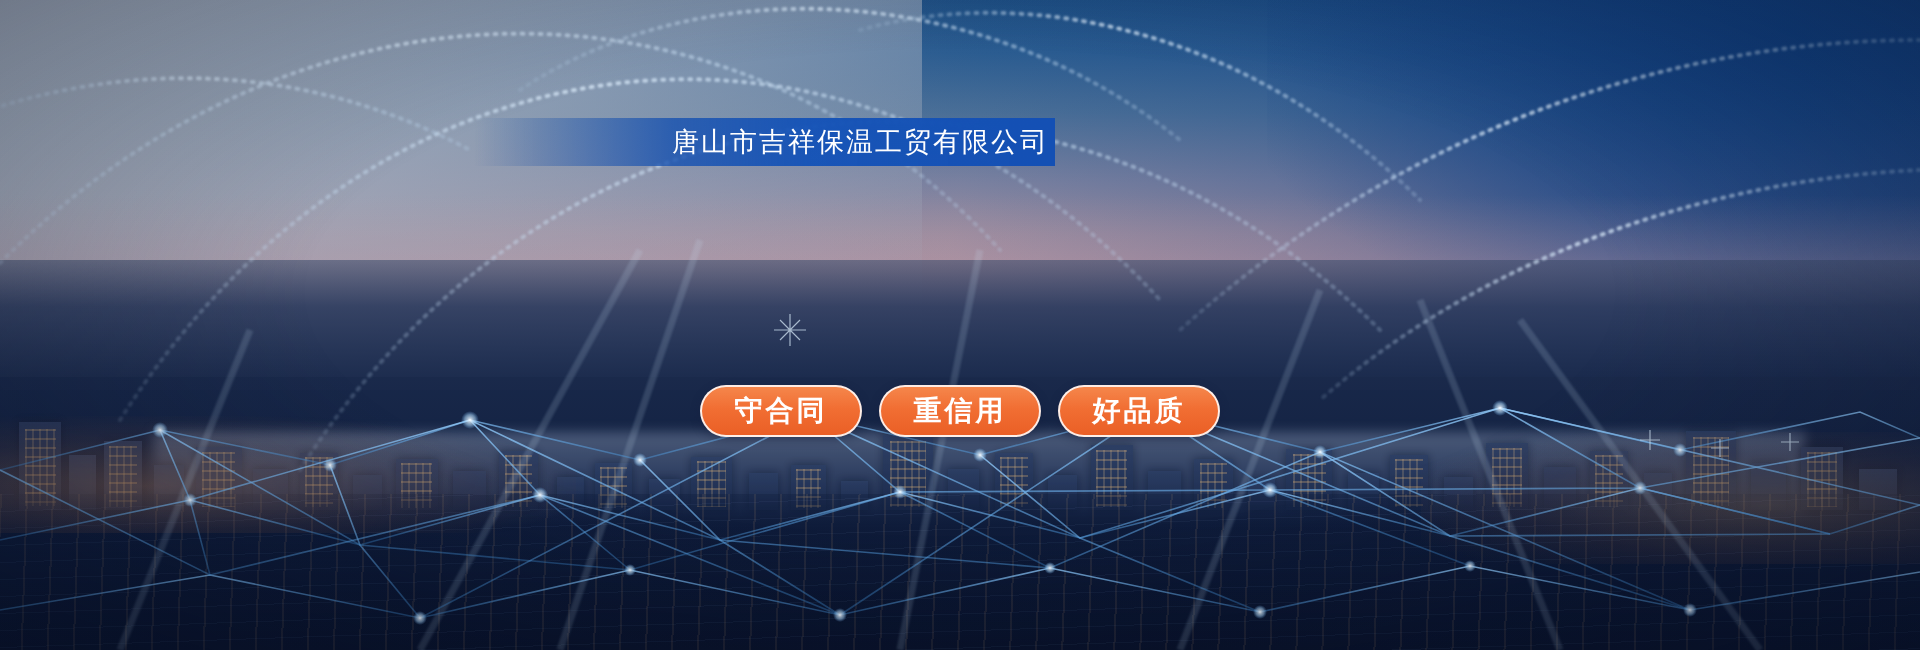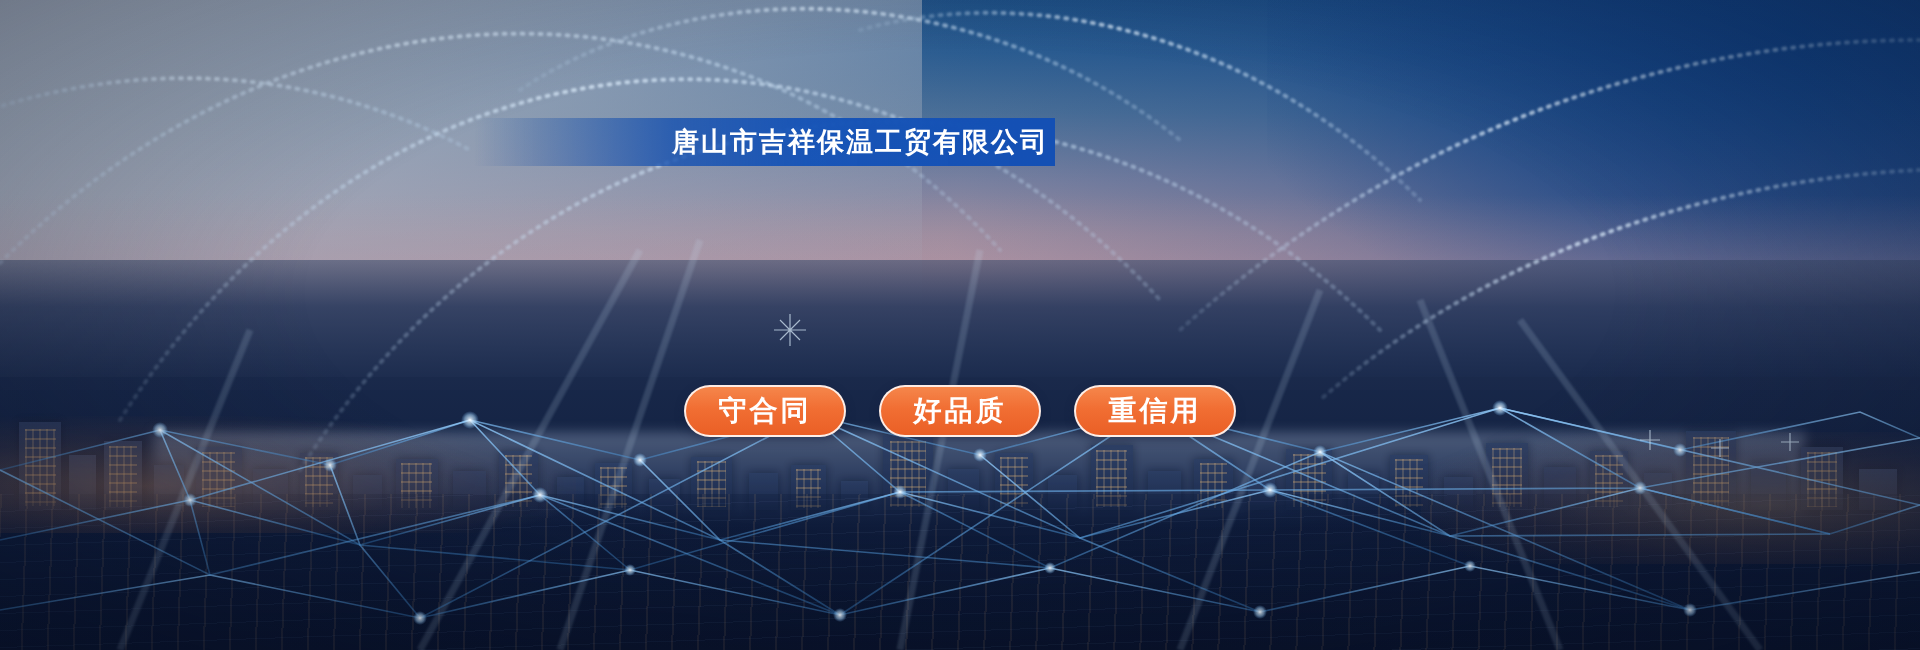--- a/index.html
+++ b/index.html
@@ -160,21 +160,21 @@
         rgba(20,80,180,1) 100%);
     display: flex;
     align-items: center;
     justify-content: flex-end;
     padding-right: 6px;
     box-sizing: border-box;
   }
   .company-name {
     color: #ffffff;
     font-size: 27px;
-    font-weight: bold;
+    font-weight: normal;
     letter-spacing: 2px;
     white-space: nowrap;
     line-height: 1;
   }
 
   .headline {
     position: absolute;
     left: 378px;
     top: 178px;
     width: 820px;
@@ -203,21 +203,21 @@
       drop-shadow(2px -2px 0 #fff) drop-shadow(-2px -2px 0 #fff)
       drop-shadow(3px 5px 4px rgba(10,24,56,0.55));
   }
 
   .tags {
     position: absolute;
     left: 0; right: 0;
     top: 385px;
     display: flex;
     justify-content: center;
-    gap: 33px;
+    gap: 17px;
   }
   .tag {
     min-width: 162px;
     height: 52px;
     border-radius: 26px;
     background: linear-gradient(180deg, #f5864b 0%, #f16e33 45%, #ea5f26 100%);
     border: 2px solid rgba(255,255,255,0.88);
     box-shadow: 0 3px 10px rgba(20,30,60,0.35);
     display: flex;
     align-items: center;
@@ -398,21 +398,21 @@
     <div class="company-band">
       <span class="company-name">唐山市吉祥保温工贸有限公司</span>
     </div>
 
 
     <div class="tags">
       <div class="tag">
         <span class="tag-label">守合同</span>
       </div>
       <div class="tag">
+        <span class="tag-label">重信用</span>
+      </div>
+      <div class="tag">
         <span class="tag-label">好品质</span>
       </div>
-      <div class="tag">
-        <span class="tag-label">重信用</span>
-      </div>
     </div>
 
   </div>
 </div>
 
 </body></html>

